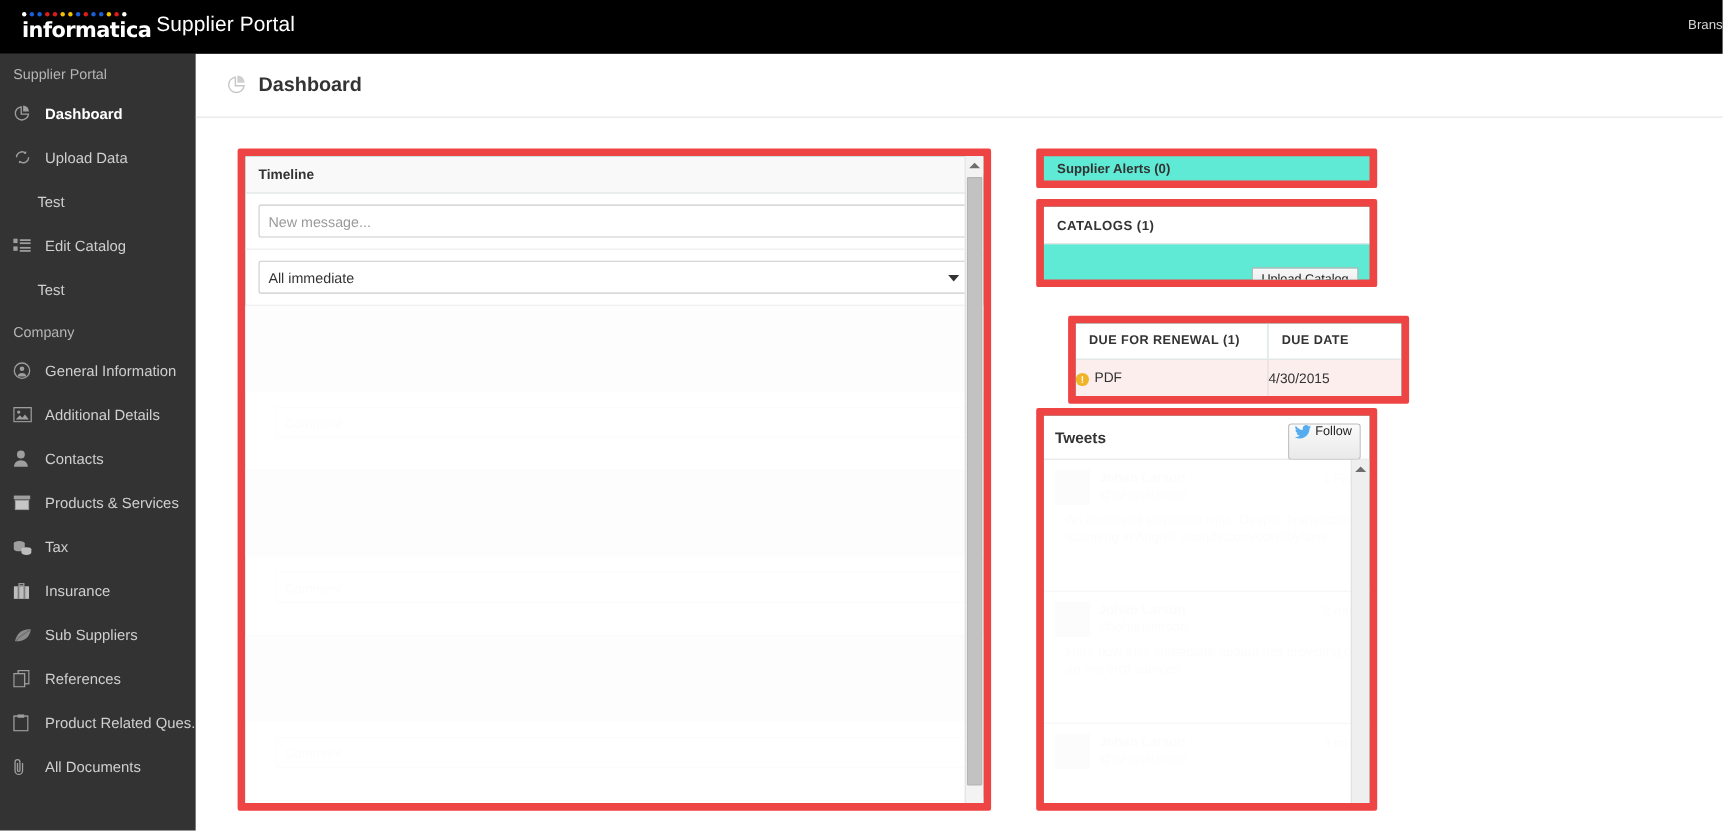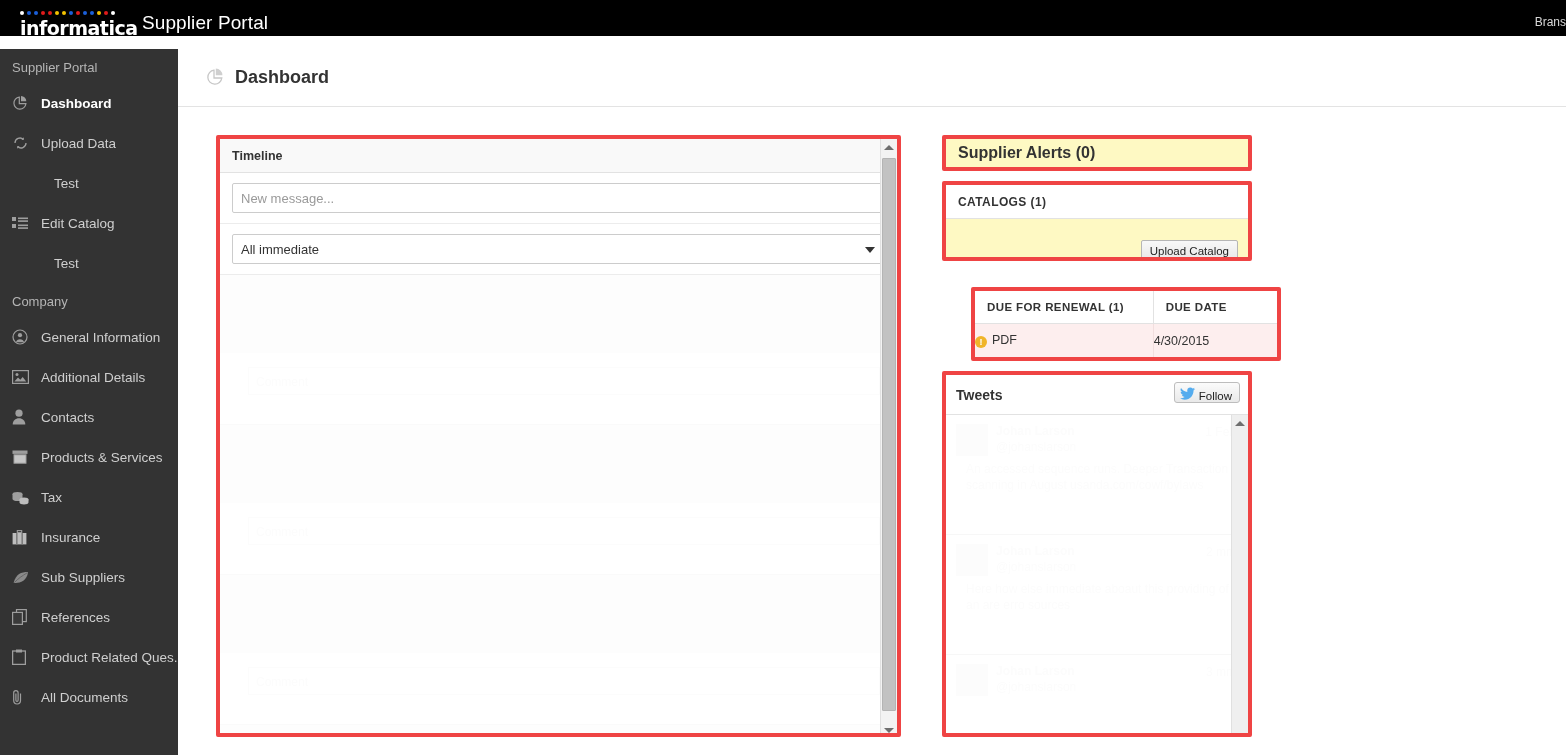--- a/index.html
+++ b/index.html
@@ -11,21 +11,21 @@
     background: #ffffff;
     font-family: "Liberation Sans", sans-serif;
     -webkit-font-smoothing: antialiased;
   }
   * { box-sizing: border-box; }
 
   
   .topbar {
     position: absolute;
     top: 0; left: 0;
-    width: 1566px; height: 36px;
+    width: 1566px; height: 49px;
     background: #000000;
     padding-left: 17px;
   }
   .logo-wrap {
     position: absolute;
     left: 20px; top: 9px;
     width: 100px; height: 31px;
   }
   .logo-dots {
     position: absolute;
@@ -95,21 +95,21 @@
     height: 18px;
     margin-right: 7px;
     flex: 0 0 22px;
     display: flex;
     align-items: center;
     justify-content: flex-start;
     color: #9e9e9e;
   }
   .side-item.active { color: #ffffff; font-weight: 700; }
   .side-item.sub {
-    padding-left: 54px;
+    padding-left: 34px;
     font-size: 13.5px;
     color: #cfcfcf;
   }
   .active-arrow {
     position: absolute;
     left: 178px; top: 89px;
     width: 0; height: 0;
     border-top: 13px solid transparent;
     border-bottom: 13px solid transparent;
     border-left: 11px solid #595959;
@@ -135,22 +135,22 @@
   .page-title {
     position: absolute;
     left: 57px; top: 18px;
     font-size: 18px;
     font-weight: 700;
     color: #333333;
   }
 
   
   .panel {
-    background: #fef9c3;
-    border: 4px solid #ef4444;
+    background: #5eead4;
+    border: 7px solid #ef4444;
     border-radius: 2px;
   }
   .timeline-panel {
     position: absolute;
     left: 38px; top: 86px;
     width: 685px; height: 602px;
     overflow: hidden;
   }
   .panel-head {
     height: 34px;
@@ -278,21 +278,21 @@
   }
 
   
   .alerts-panel {
     position: absolute;
     left: 764px; top: 86px;
     width: 310px; height: 36px;
     display: flex;
     align-items: center;
     padding-left: 12px;
-    font-size: 16px;
+    font-size: 12px;
     font-weight: 700;
     color: #333;
   }
   .catalogs-panel {
     position: absolute;
     left: 764px; top: 132px;
     width: 310px; height: 80px;
     overflow: hidden;
   }
   .catalogs-head {
@@ -380,23 +380,23 @@
     background: #ffffff;
   }
   .tweets-title {
     font-size: 14px;
     font-weight: 700;
     color: #333;
   }
   .follow-btn {
     position: absolute;
     right: 8px; top: 7px;
-    height: 21px;
-    display: flex;
-    align-items: flex-end;
+    height: 33px;
+    display: flex;
+    align-items: flex-start;
     gap: 4px;
     background: linear-gradient(#fbfbfb, #e9e9e9);
     border: 1px solid #bdbdbd;
     border-radius: 3px;
     padding: 0 7px 0 5px;
     font-size: 11.5px;
     color: #222;
     cursor: pointer;
   }
   .tweets-body {

